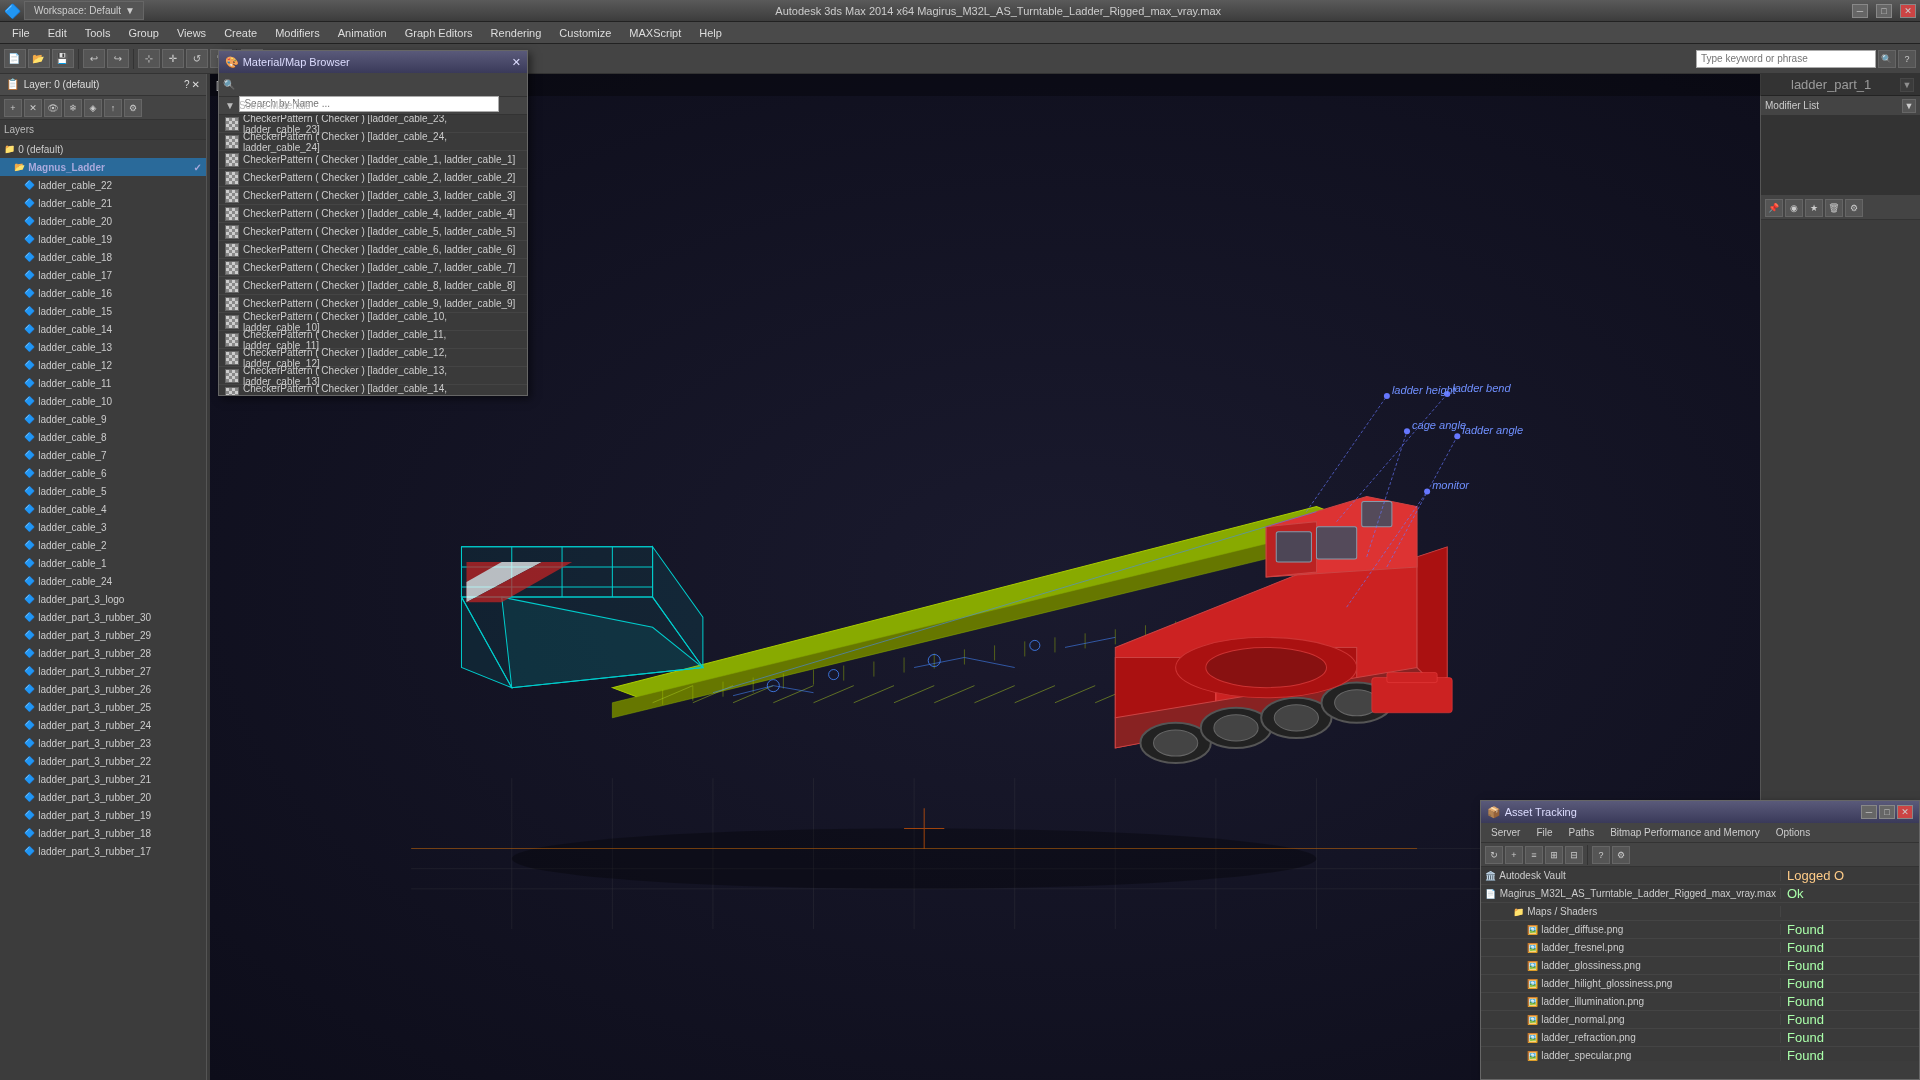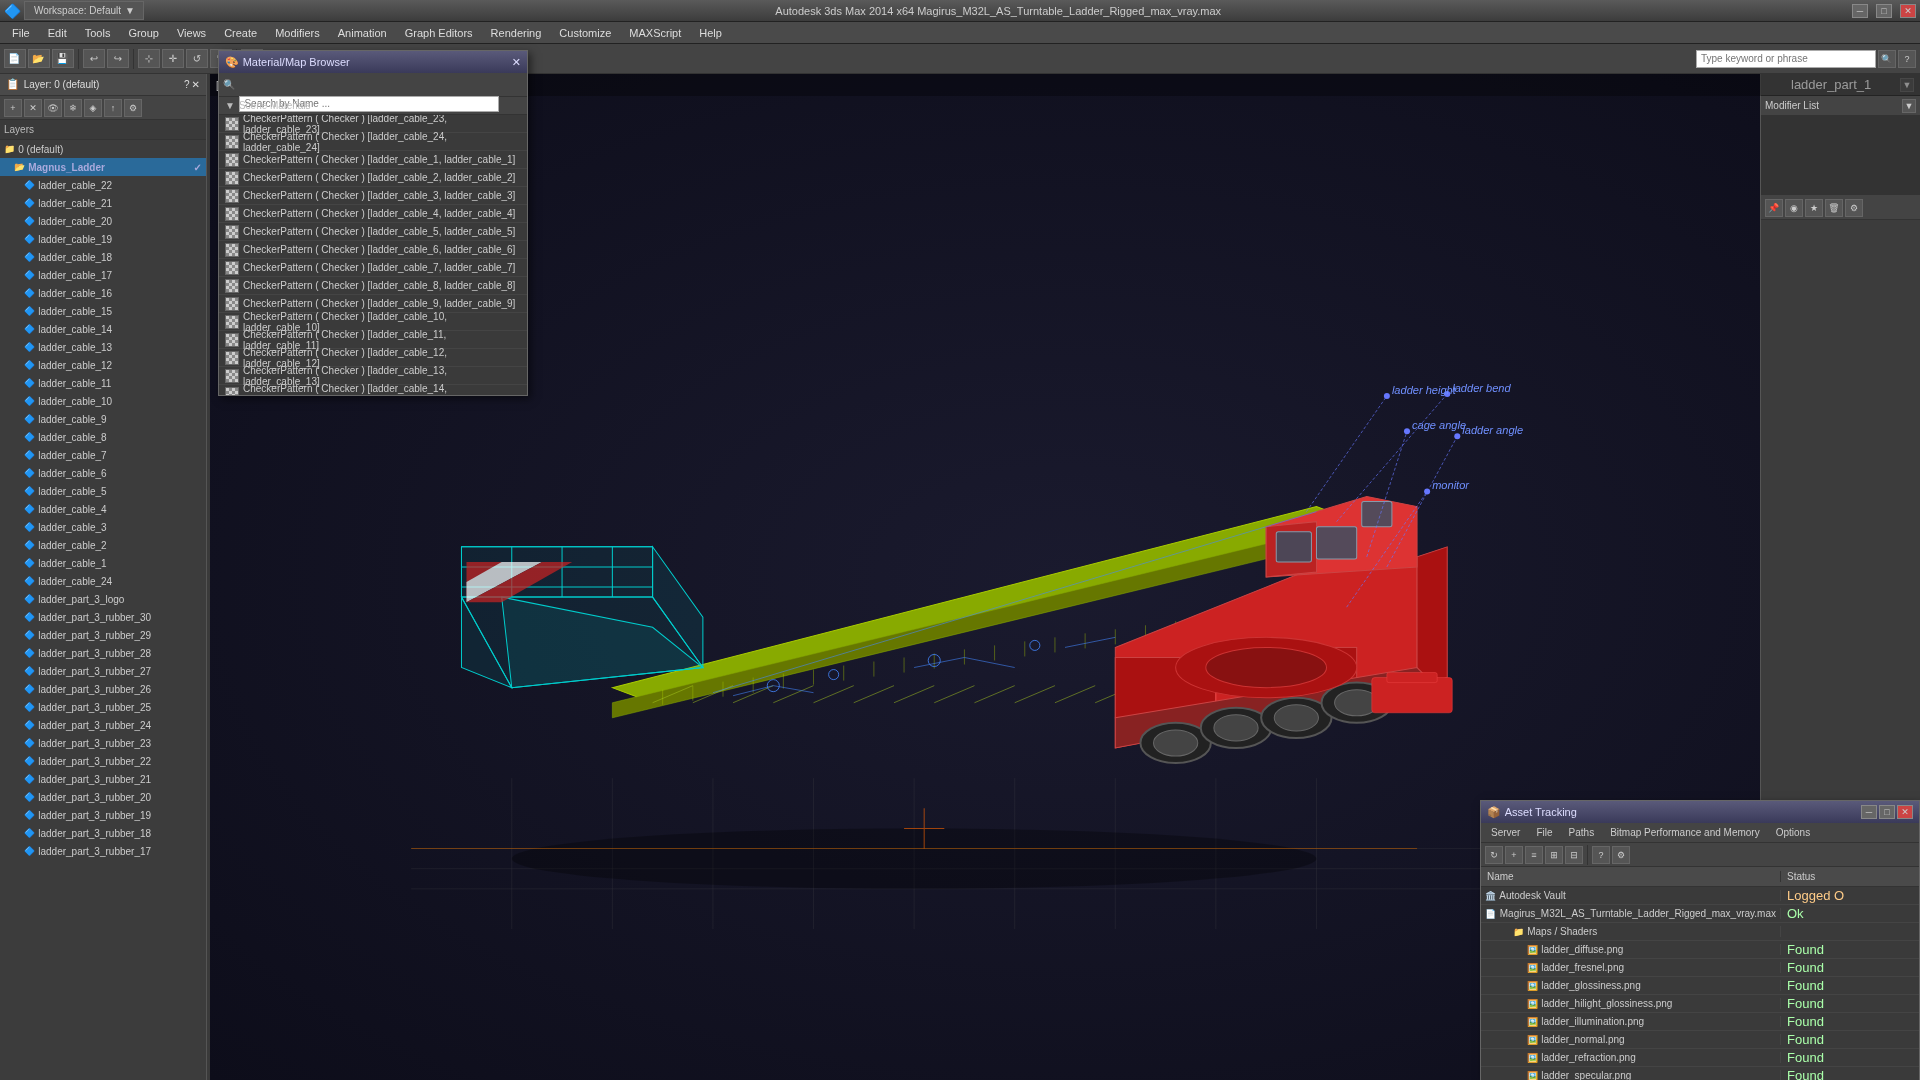--- a/index.html
+++ b/index.html
@@ -1001,24 +1001,20 @@
   <div id="at-toolbar">
     <div class="tb-btn" style="width:18px;height:18px;font-size:9px;">↻</div>
     <div class="tb-btn" style="width:18px;height:18px;font-size:9px;">+</div>
     <div class="tb-btn" style="width:18px;height:18px;font-size:9px;">≡</div>
     <div class="tb-btn" style="width:18px;height:18px;font-size:9px;">⊞</div>
     <div class="tb-btn" style="width:18px;height:18px;font-size:9px;">⊟</div>
     <div class="tb-sep"></div>
     <div class="tb-btn" style="width:18px;height:18px;font-size:9px;">?</div>
     <div class="tb-btn" style="width:18px;height:18px;font-size:9px;">⚙</div>
   </div>
-  <div id="at-column-header">
-    <div class="at-col-name">Name</div>
-    <div class="at-col-status">Status</div>
-  </div>
   <div id="at-body">
     <div id="at-list">
         <div class="at-row">
       <div class="at-name-cell">
         <span style="display:inline-block;width:0px;"></span>
         <span style="margin-right:3px;font-size:9px;">🏛️</span>
         <span>Autodesk Vault</span>
       </div>
       <div class="at-status-cell" style="color:#ffcc88;">Logged O</div>
     </div>

